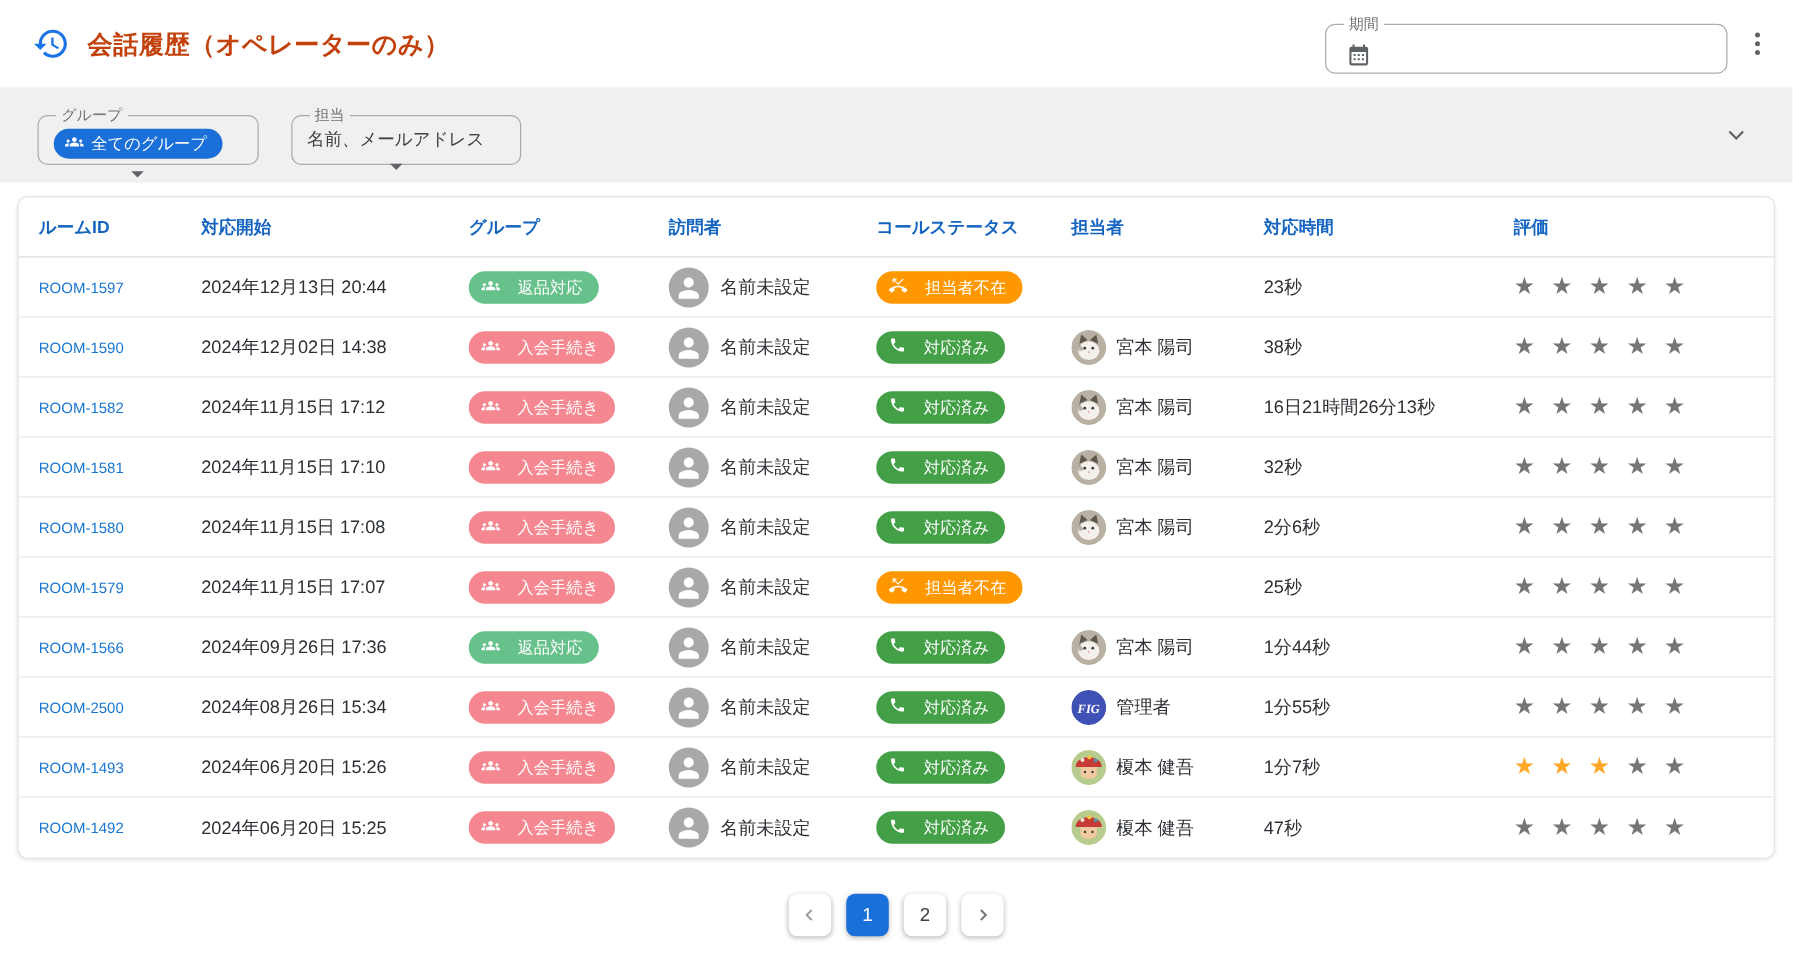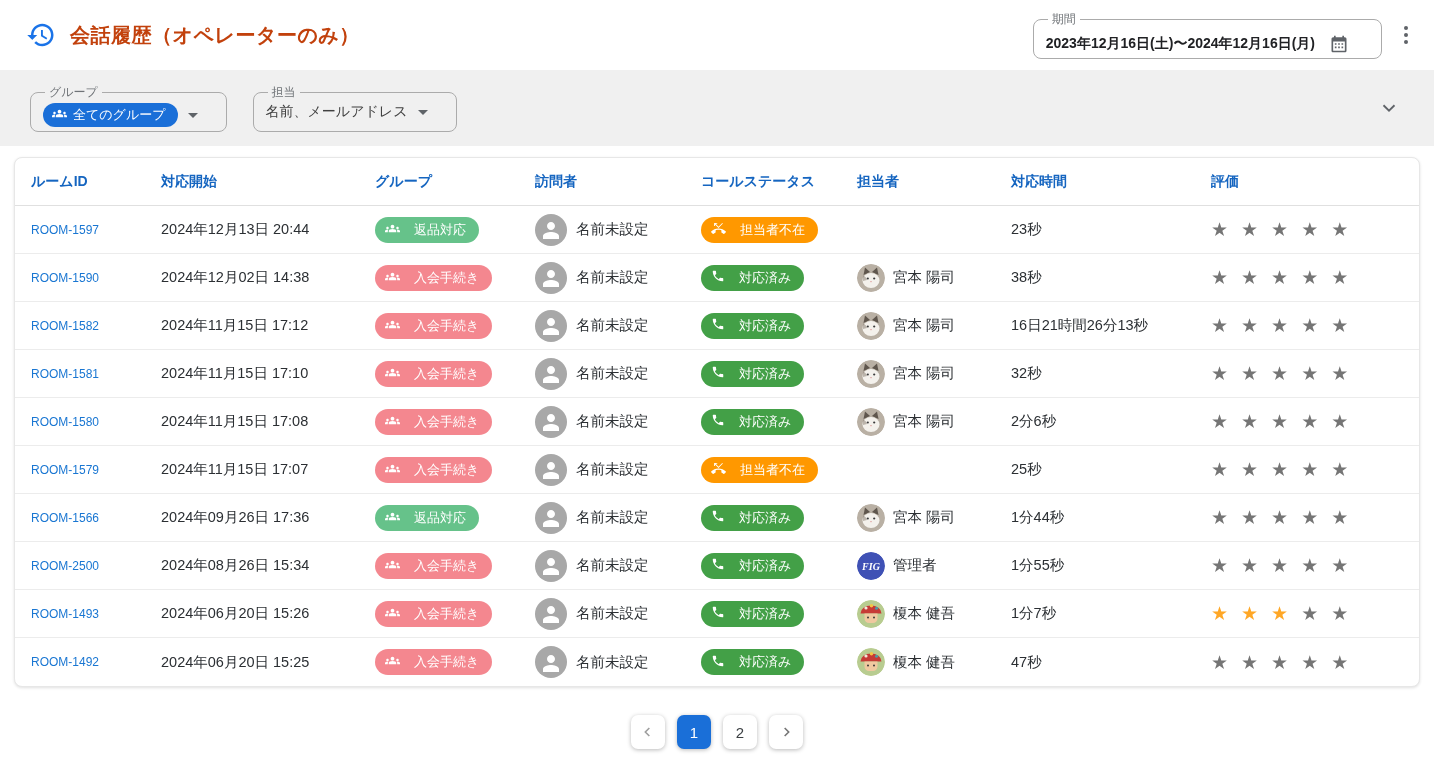--- a/index.html
+++ b/index.html
@@ -20,21 +20,21 @@
   .period-value { font-size:14px; font-weight:bold; color:#202124; white-space:nowrap; }
   .icon-btn { background:none; border:none; cursor:pointer; display:flex; align-items:center; justify-content:center; padding:4px; }
   .kebab { display:flex; flex-direction:column; gap:3px; padding:6px 8px; }
   .kebab i { width:4px; height:4px; border-radius:50%; background:#5f6368; display:block; }
 
   
   .filterbar { height:76px; background:#f0f0f0; display:flex; align-items:center; padding:0 30px; gap:26px; }
   .filter-field { background:#fff; height:48px; }
   .group-field { width:176px; }
   .agent-field { width:176px; }
-  .field-inner { display:flex; align-items:center; gap:10px; }
+  .field-inner { display:flex; align-items:center; gap:10px;flex-direction:column; }
   .chip-blue { display:inline-flex; align-items:center; gap:6px; background:var(--accent,#1a6fd8); color:#fff;
     font-size:13px; height:24px; padding:0 12px 0 9px; border-radius:12px; white-space:nowrap; }
   .caret { width:0; height:0; border-left:5px solid transparent; border-right:5px solid transparent; border-top:5px solid #5f6368; }
   .placeholder { color:#404040; font-size:14px; white-space:nowrap; }
   .filter-expand { margin-left:auto; }
 
   
   .card { margin:11px 14px 0 14px; background:#fff; border:1px solid #e7e7e7; border-radius:8px;
     box-shadow:0 1px 3px rgba(0,0,0,.12); overflow:hidden; }
   .trow { display:grid; grid-template-columns:130px 214px 160px 166px 156px 154px 200px 1fr;
@@ -77,21 +77,20 @@
       <svg width="30" height="30" viewBox="0 0 24 24" fill="#1a73e8">
           <path d="M13 3c-4.97 0-9 4.03-9 9H1l3.89 3.89.07.14L9 12H6c0-3.87 3.13-7 7-7s7 3.13 7 7-3.13 7-7 7c-1.93 0-3.68-.79-4.94-2.06l-1.42 1.42C8.27 19.99 10.51 21 13 21c4.97 0 9-4.03 9-9s-4.03-9-9-9zm-1 5v5l4.28 2.54.72-1.21-3.5-2.08V8H12z"></path>
         </svg>
     </span>
     <h1 class="page-title">会話履歴（オペレーターのみ）</h1>
   </div>
   <div class="topbar-right">
     <fieldset class="outlined period-field">
       <legend>期間</legend>
       <div class="period-inner">
-        <span class="period-value">2023年12月16日(土)〜2024年12月16日(月)</span>
         <button class="icon-btn">
           <svg width="20" height="20" viewBox="0 0 24 24" fill="#5f6368">
               <path d="M19 4h-1V2h-2v2H8V2H6v2H5c-1.11 0-1.99.9-1.99 2L3 20c0 1.1.89 2 2 2h14c1.1 0 2-.9 2-2V6c0-1.1-.9-2-2-2zm0 16H5V9h14v11zM7 11h2v2H7v-2zm4 0h2v2h-2v-2zm4 0h2v2h-2v-2zM7 15h2v2H7v-2zm4 0h2v2h-2v-2zm4 0h2v2h-2v-2z"></path>
             </svg>
         </button>
       </div>
     </fieldset>
     <button class="icon-btn kebab">
         <i></i>
         <i></i>

